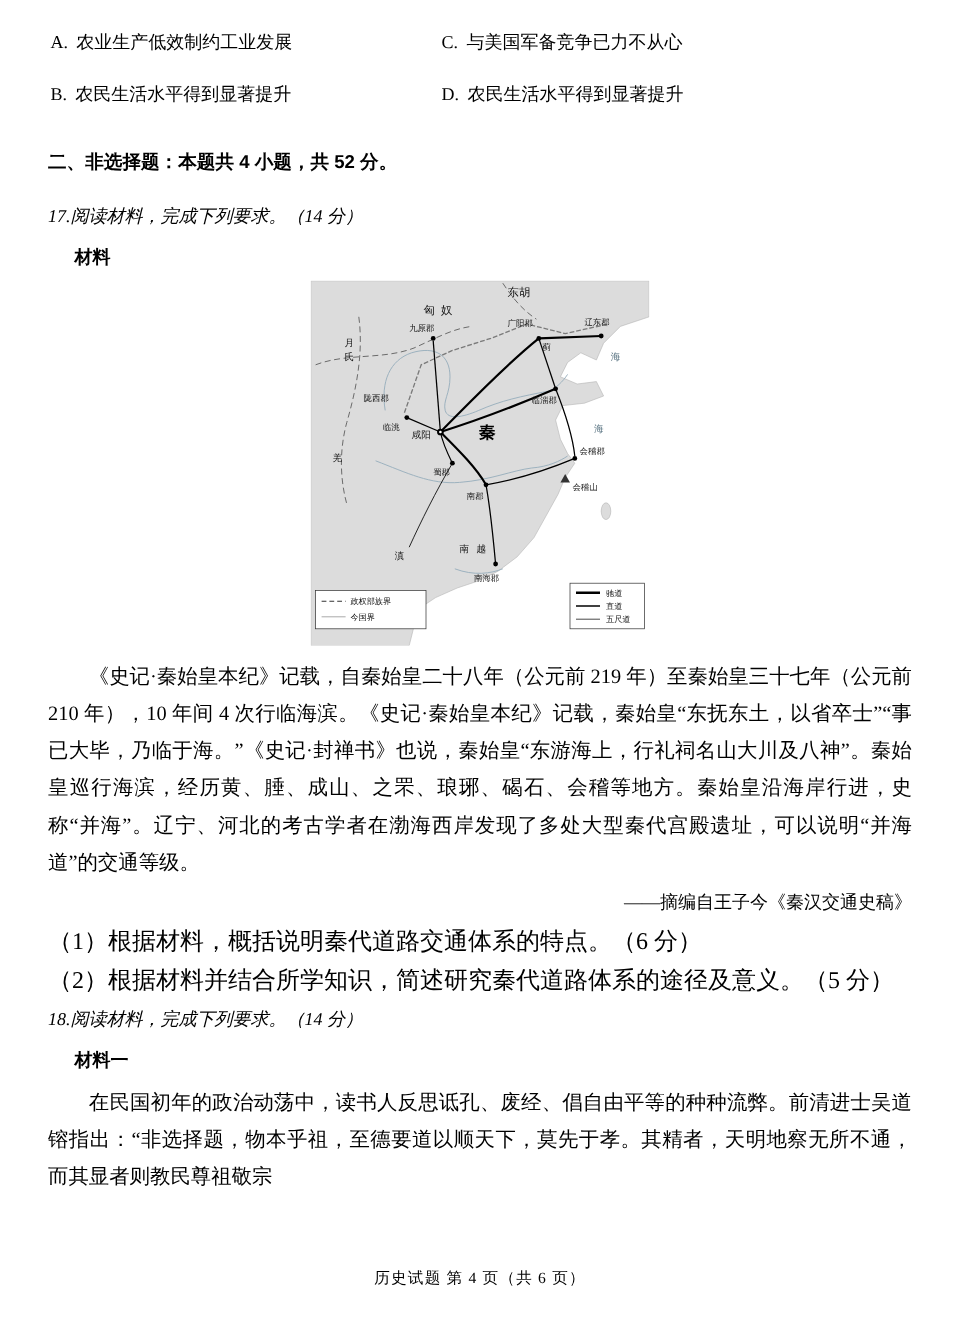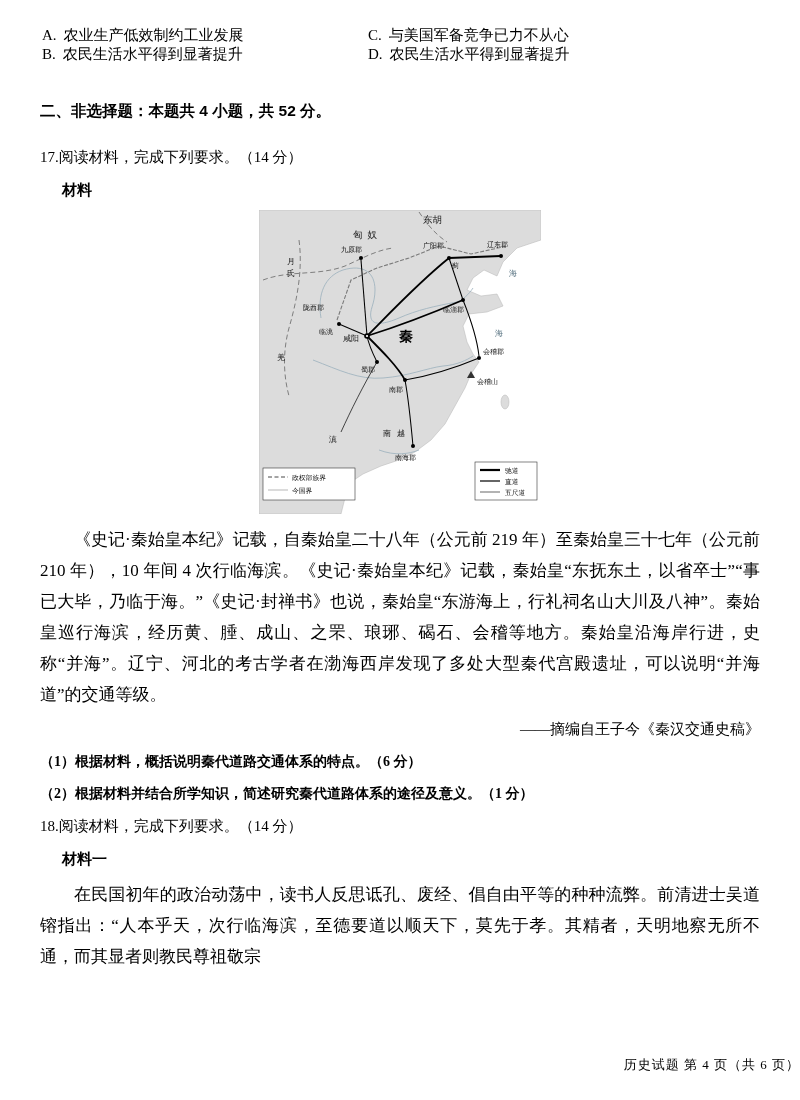--- a/index.html
+++ b/index.html
@@ -1,42 +1,42 @@
 <!DOCTYPE html>
 <html><head>
 <meta charset="utf-8">
 <style>
   html,body{margin:0;padding:0;background:#fff;}
   .page{
     width:800px;height:1100px;position:relative;background:#fff;color:#000;
     font-family:"Liberation Serif","DejaVu Serif",serif;
     box-sizing:border-box;padding:26px 40px 0;overflow:hidden;
   }
-  .options-grid{display:grid;grid-template-columns:326px 1fr;row-gap:0;font-size:15px;margin-left:2px;}
+  .options-grid{display:grid;grid-template-columns:326px 1fr;row-gap:24px;font-size:15px;margin-left:2px;}
   .option{white-space:nowrap;}
   .option .opt-label{margin-right:7px;}
   .section-title{
     margin:37px 0 0;font-size:15.5px;font-weight:bold;
     font-family:"Liberation Sans","DejaVu Sans",sans-serif;
   }
-  .stem{margin:24px 0 0;font-size:15px;line-height:22px;}
+  .stem{margin:24px 0 0;font-size:15px;line-height:22px;font-style:italic;}
   .material-label{
     margin:13px 0 0 22px;font-weight:bold;font-size:15px;
     font-family:"Liberation Sans","DejaVu Sans",sans-serif;
   }
   .map-figure{width:282px;margin:10px auto 0;}
   .map-figure svg{display:block;}
   .map-caption{font-size:12px;font-weight:bold;margin-top:3px;letter-spacing:1px;}
   .map-caption .tri{font-size:10px;margin-right:2px;}
   .body-para{margin:10px 0 0;font-size:17px;line-height:31px;text-align:justify;text-indent:2em;}
   .para-follow{margin-top:0;}
   .source-line{margin:4px 0 0;font-size:15px;line-height:31px;text-align:right;}
-  .subq{margin:1px 0 0;font-size:14px;line-height:31px;font-weight:bold;}
+  .subq{margin:1px 0 0;font-size:20px;line-height:31px;}
   .q18-block .stem{margin-top:6px;}
-  .footer{position:absolute;left:0;bottom:26px;width:100%;text-align:right;font-size:13px;letter-spacing:1px;}
+  .footer{position:absolute;left:0;bottom:26px;width:100%;text-align:center;font-size:13px;letter-spacing:1px;}
   
   .land{fill:#dcdcdc;stroke:#b5b5b5;stroke-width:.5;}
   .river{fill:none;stroke:#9ab0bd;stroke-width:.8;}
   .wall{fill:none;stroke:#7a7a7a;stroke-width:1.1;stroke-dasharray:4 1.6;}
   .bnd{fill:none;stroke:#555;stroke-width:.7;stroke-dasharray:5 3;}
   .road-chi{fill:none;stroke:#000;stroke-width:1.8;}
   .road-mid{fill:none;stroke:#000;stroke-width:1.05;}
   .road-thin{fill:none;stroke:#000;stroke-width:.7;}
   .cdot{fill:#000;}
   .ml{font-size:8px;fill:#141414;font-family:"Liberation Serif",serif;}
@@ -155,23 +155,23 @@
           <text class="lgd-t" x="246" y="273.5">直道</text>
           <line x1="221" y1="282" x2="241" y2="282" stroke="#000" stroke-width=".6"></line>
           <text class="lgd-t" x="246" y="284.5">五尺道</text>
         </g>
       </svg>
     </figure>
 
     <p class="body-para">《史记·秦始皇本纪》记载，自秦始皇二十八年（公元前 219 年）至秦始皇三十七年（公元前 210 年），10 年间 4 次行临海滨。《史记·秦始皇本纪》记载，秦始皇“东抚东土，以省卒士”“事已大毕，乃临于海。”《史记·封禅书》也说，秦始皇“东游海上，行礼祠名山大川及八神”。秦始皇巡行海滨，经历黄、腄、成山、之罘、琅琊、碣石、会稽等地方。秦始皇沿海岸行进，史称“并海”。辽宁、河北的考古学者在渤海西岸发现了多处大型秦代宫殿遗址，可以说明“并海道”的交通等级。</p>
     <p class="source-line">——摘编自王子今《秦汉交通史稿》</p>
     <p class="subq">（1）根据材料，概括说明秦代道路交通体系的特点。（6 分）</p>
-    <p class="subq">（2）根据材料并结合所学知识，简述研究秦代道路体系的途径及意义。（1 分）</p>
+    <p class="subq">（2）根据材料并结合所学知识，简述研究秦代道路体系的途径及意义。（5 分）</p>
   </div>
 
   <div class="q18-block">
     <p class="stem">18.阅读材料，完成下列要求。（14 分）</p>
     <p class="material-label">材料一</p>
-    <p class="body-para">在民国初年的政治动荡中，读书人反思诋孔、废经、倡自由平等的种种流弊。前清进士吴道镕指出：“人本乎天，次行临海滨，至德要道以顺天下，莫先于孝。其精者，天明地察无所不通，而其显者则教民尊祖敬宗</p>
+    <p class="body-para">在民国初年的政治动荡中，读书人反思诋孔、废经、倡自由平等的种种流弊。前清进士吴道镕指出：“非选择题，物本乎祖，至德要道以顺天下，莫先于孝。其精者，天明地察无所不通，而其显者则教民尊祖敬宗</p>
   </div>
 
   <div class="footer">历史试题 第 4 页（共 6 页）</div>
 </div>
 
 </body></html>

